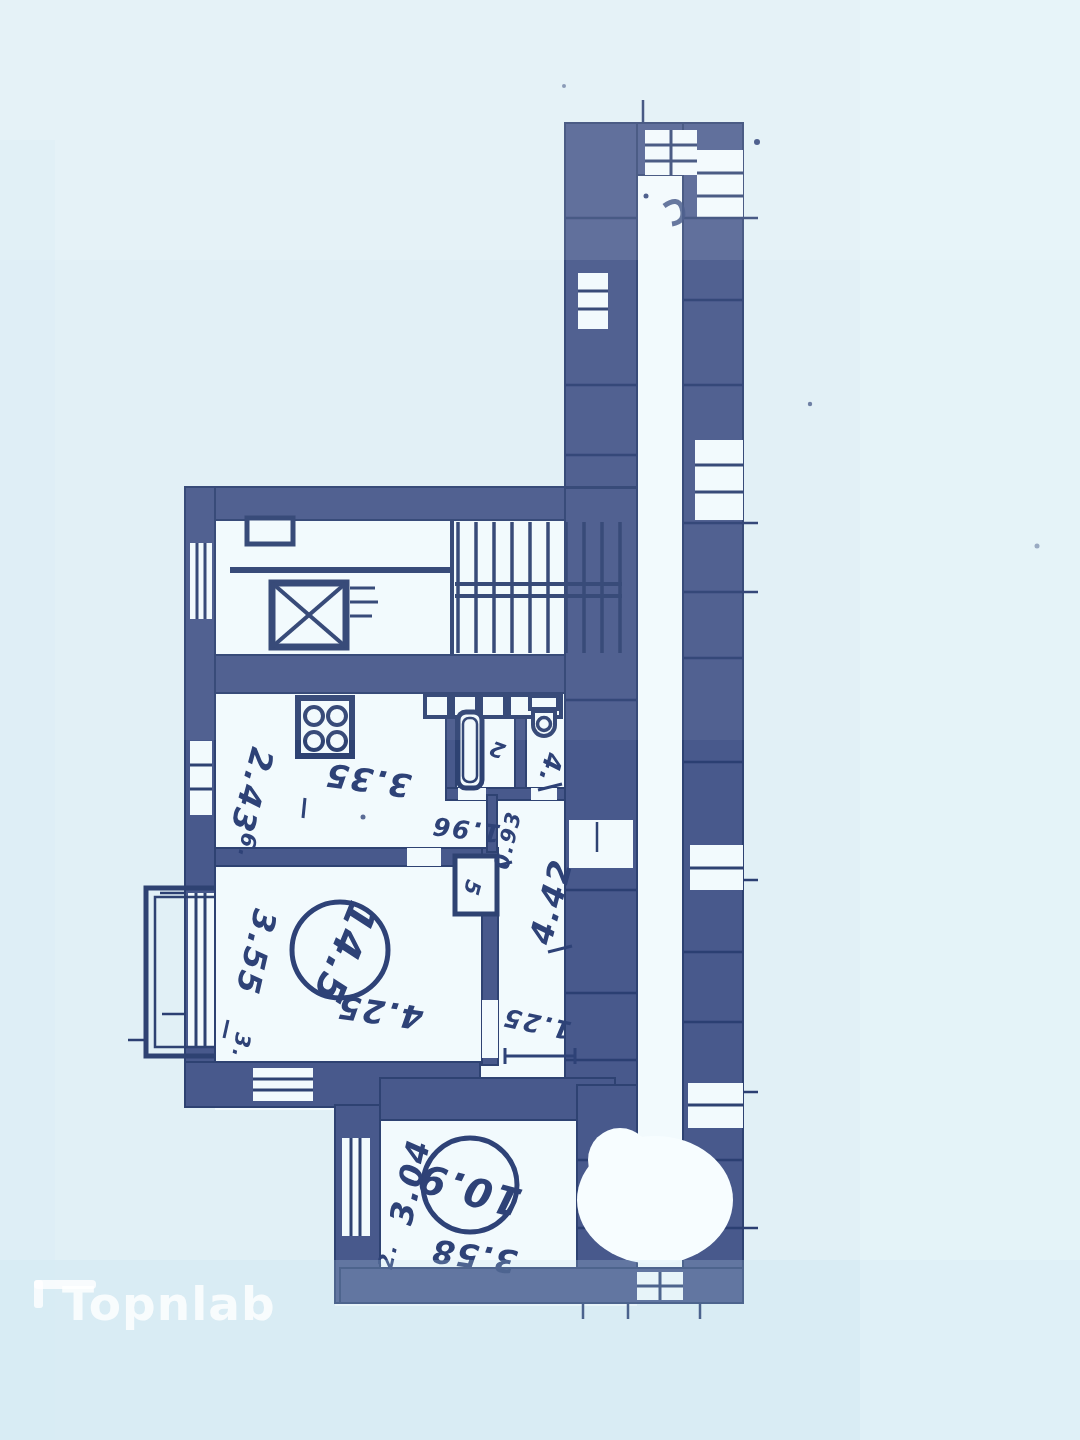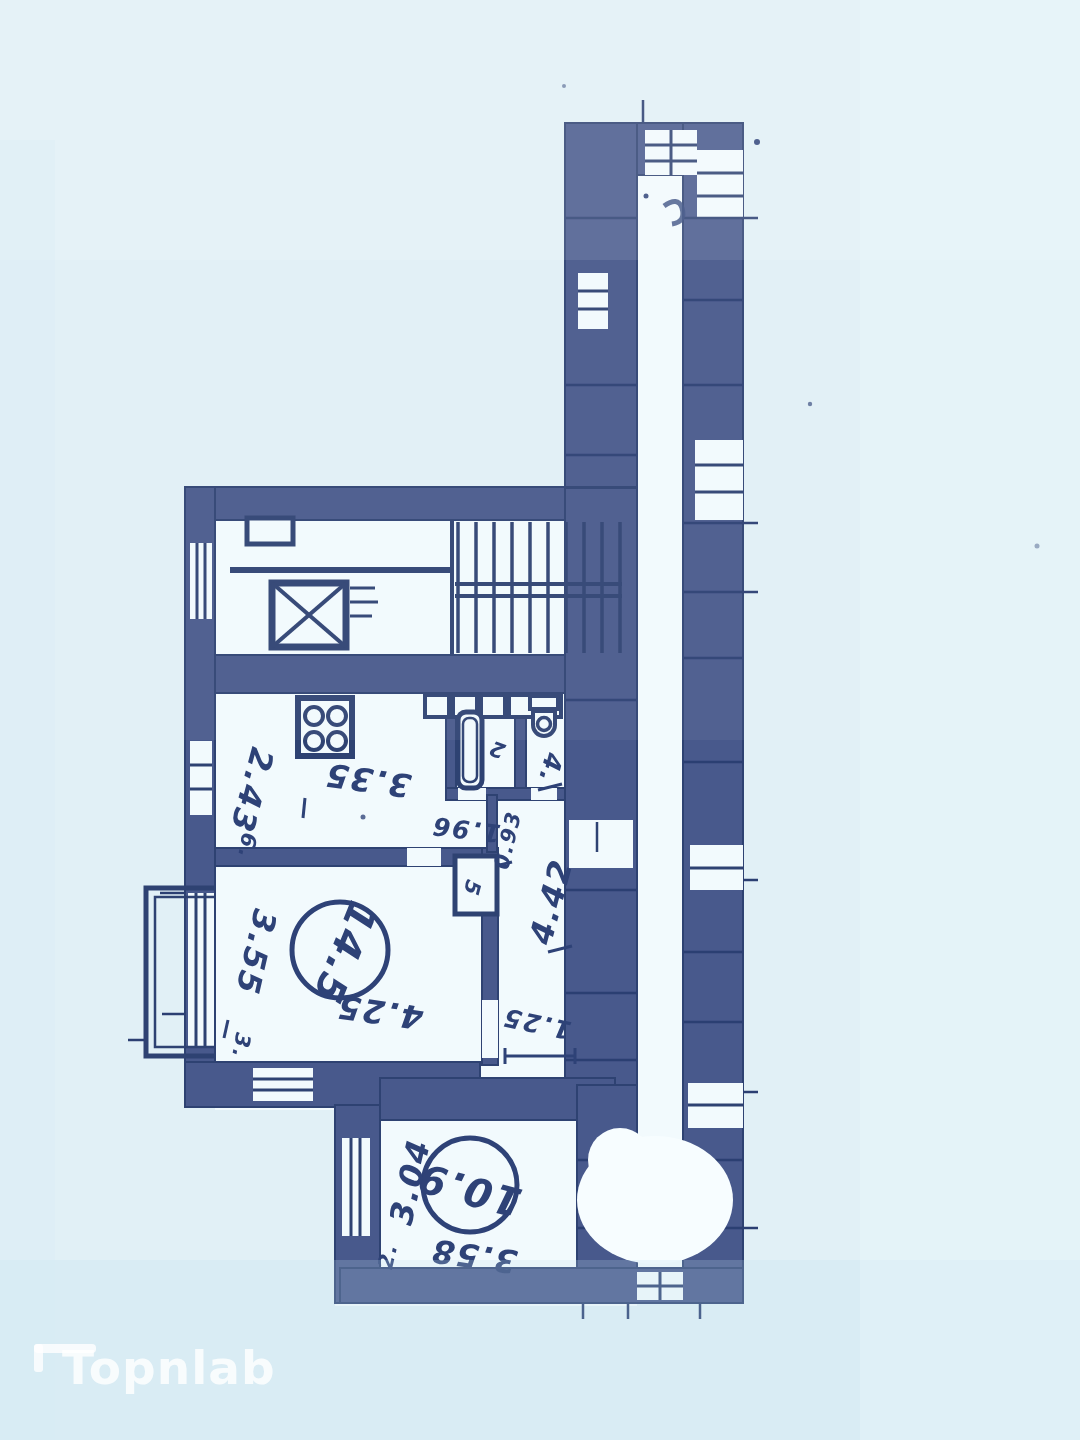--- a/index.html
+++ b/index.html
@@ -4,21 +4,21 @@
 <style>
   html,body{margin:0;padding:0;background:#e1f0f6;}
   .page{position:relative;width:1080px;height:1440px;background:#e1f0f6;overflow:hidden;
         font-family:"DejaVu Sans",sans-serif;}
   .plan-svg{position:absolute;left:0;top:0;width:1080px;height:1440px;}
   .hw{font-family:"DejaVu Sans",sans-serif;font-style:italic;fill:#2e4277;letter-spacing:2px;}
   .hw-lg{font-size:40px;font-weight:600;}
   .hw-md{font-size:32px;font-weight:600;}
   .hw-sm{font-size:25px;font-weight:600;}
   .hw-xs{font-size:21px;font-weight:600;}
-  .watermark{position:absolute;left:28px;top:1328px;width:300px;height:90px;}
+  .watermark{position:absolute;left:28px;top:1264px;width:300px;height:90px;}
   .wm-flag{position:absolute;left:6px;top:16px;width:62px;height:9px;
            background:rgba(255,255,255,0.8);border-radius:4px;}
   .wm-flag::before{content:"";position:absolute;left:0;top:0;width:9px;height:28px;
            background:rgba(255,255,255,0.8);border-radius:3px;}
   .wm-text{position:absolute;left:34px;top:12px;font-size:47px;font-weight:600;
            color:rgba(255,255,255,0.82);letter-spacing:1px;}
 </style>
 </head>
 <body>
 

